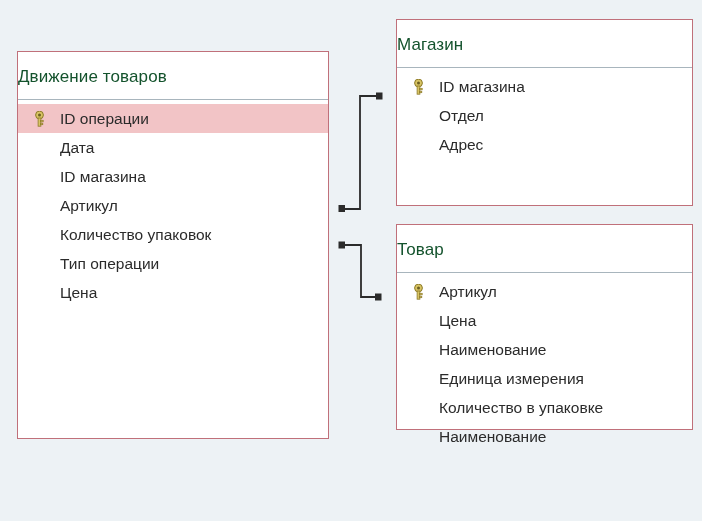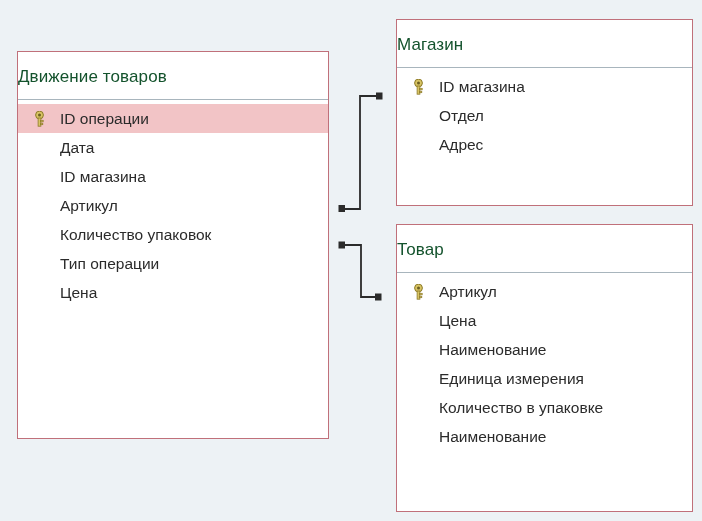--- a/index.html
+++ b/index.html
@@ -81,21 +81,21 @@
   #box-dvizhenie {
     left: 17px;  top: 51px;
     width: 312px; height: 388px;
   }
   #box-magazin {
     left: 396px; top: 19px;
     width: 297px; height: 187px;
   }
   #box-tovar {
     left: 396px; top: 224px;
-    width: 297px; height: 288px;
+    width: 297px; height: 206px;
   }
 
   
   #connectors {
     position: absolute;
     left: 0; top: 0;
     width: 702px; height: 521px;
     pointer-events: none;
   }
 </style>

